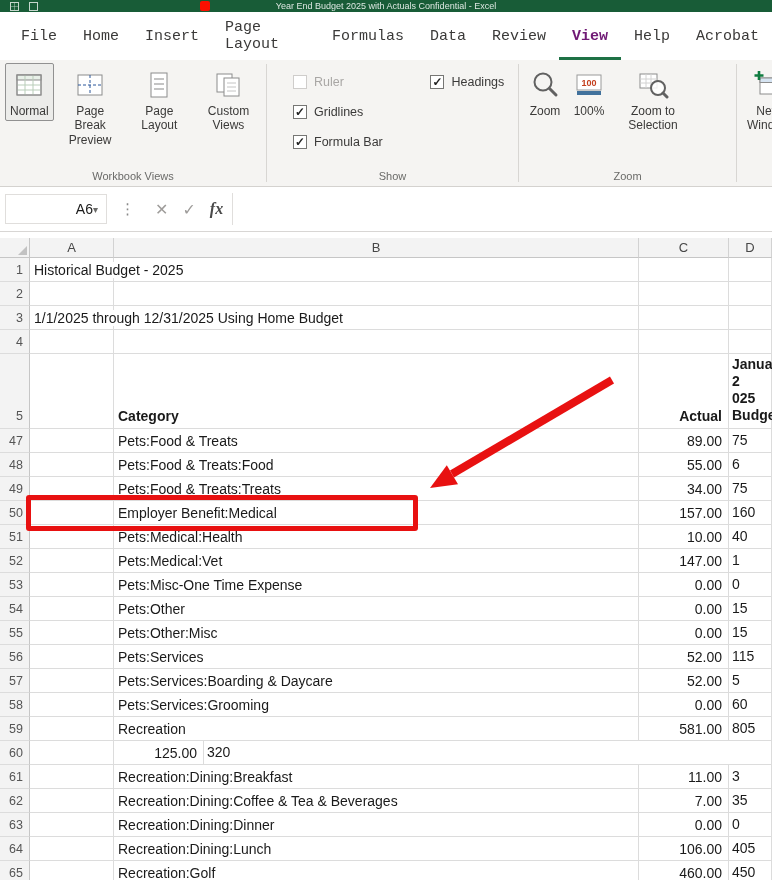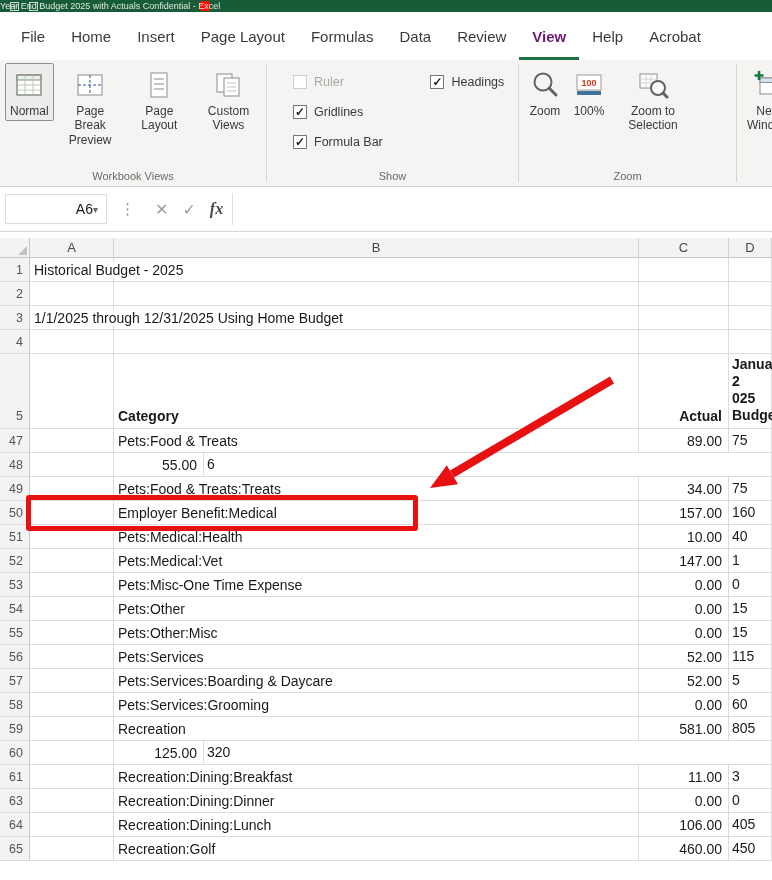--- a/index.html
+++ b/index.html
@@ -6,23 +6,23 @@
   body{
     position:relative;width:772px;height:880px;overflow:hidden;
     font-family:"Liberation Sans",sans-serif;background:#fff;
     -webkit-font-smoothing:antialiased;
   }
   
   .titlebar{height:12px;background:#185c37;position:relative;display:flex;align-items:center;}
   .ticon{display:inline-block;width:9px;height:9px;margin-left:10px;border:1px solid rgba(255,255,255,.75);box-sizing:border-box;}
   .ticon.grid{background:linear-gradient(#ffffff55,#ffffff55) center/7px 1px no-repeat, linear-gradient(#ffffff55,#ffffff55) center/1px 7px no-repeat;}
   .ticon.red{position:absolute;left:190px;top:1px;background:#fa0f00;border:none;border-radius:2px;width:10px;height:10px;}
-  .apptitle{position:absolute;left:0;right:0;top:0;font-size:9px;line-height:12px;color:rgba(255,255,255,.85);white-space:nowrap;overflow:hidden;}
+  .apptitle{position:absolute;left:0;right:0;top:0;text-align:center;font-size:9px;line-height:12px;color:rgba(255,255,255,.85);white-space:nowrap;overflow:hidden;}
   
-  .menubar{height:48px;background:#fff;display:flex;align-items:stretch;padding-left:8px;}
+  .menubar{height:48px;background:#fff;display:flex;align-items:stretch;padding-left:8px;font-family:Liberation Mono, monospace;}
   .tab{display:flex;align-items:center;padding:0 13px;font-size:15px;color:#3b3a39;cursor:default;}
   .tab.active{color:#701a75;font-weight:600;box-shadow:inset 0 -3px 0 #1e7145;}
   
   .ribbon{height:126px;background:#f5f4f2;border-bottom:1px solid #d4d2cf;display:flex;align-items:stretch;}
   .rgroup{display:flex;flex-direction:column;box-sizing:border-box;overflow:hidden;}
   .rgroup.wv{width:266px;justify-content:space-between;}
   .rgroup.show{width:251px;}
   .rgroup.zoom{width:217px;}
   .rgroup.win{flex:1;}
   .gdiv{width:1px;background:#d8d6d3;margin:4px 0;}
@@ -279,20 +279,23 @@
         <div class="cell c">
           <span>89.00</span>
         </div>
         <div class="cell d">
           <span>75</span>
         </div>
       </div>
       <div class="row">
         <div class="rnum">48</div>
         <div class="cell a"></div>
+        <div class="cell b">
+          <span>Pets:Food &amp; Treats:Food</span>
+        </div>
         <div class="cell c">
           <span>55.00</span>
         </div>
         <div class="cell d">
           <span>6</span>
         </div>
       </div>
       <div class="row">
         <div class="rnum">49</div>
         <div class="cell a"></div>
@@ -450,20 +453,33 @@
         <div class="rnum">61</div>
         <div class="cell a"></div>
         <div class="cell b">
           <span>Recreation:Dining:Breakfast</span>
         </div>
         <div class="cell c">
           <span>11.00</span>
         </div>
         <div class="cell d">
           <span>3</span>
+        </div>
+      </div>
+      <div class="row">
+        <div class="rnum">62</div>
+        <div class="cell a"></div>
+        <div class="cell b">
+          <span>Recreation:Dining:Coffee &amp; Tea &amp; Beverages</span>
+        </div>
+        <div class="cell c">
+          <span>7.00</span>
+        </div>
+        <div class="cell d">
+          <span>35</span>
         </div>
       </div>
       <div class="row">
         <div class="rnum">63</div>
         <div class="cell a"></div>
         <div class="cell b">
           <span>Recreation:Dining:Dinner</span>
         </div>
         <div class="cell c">
           <span>0.00</span>

